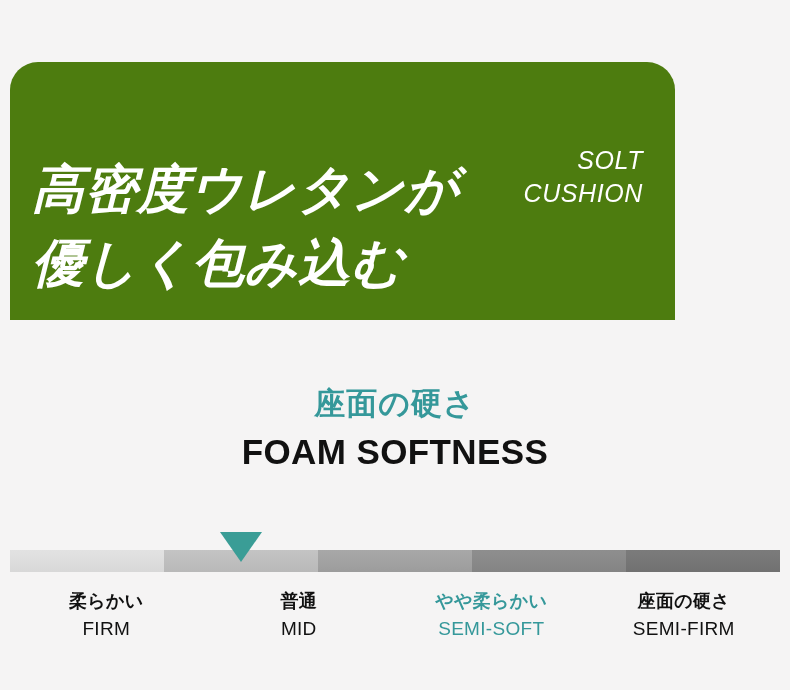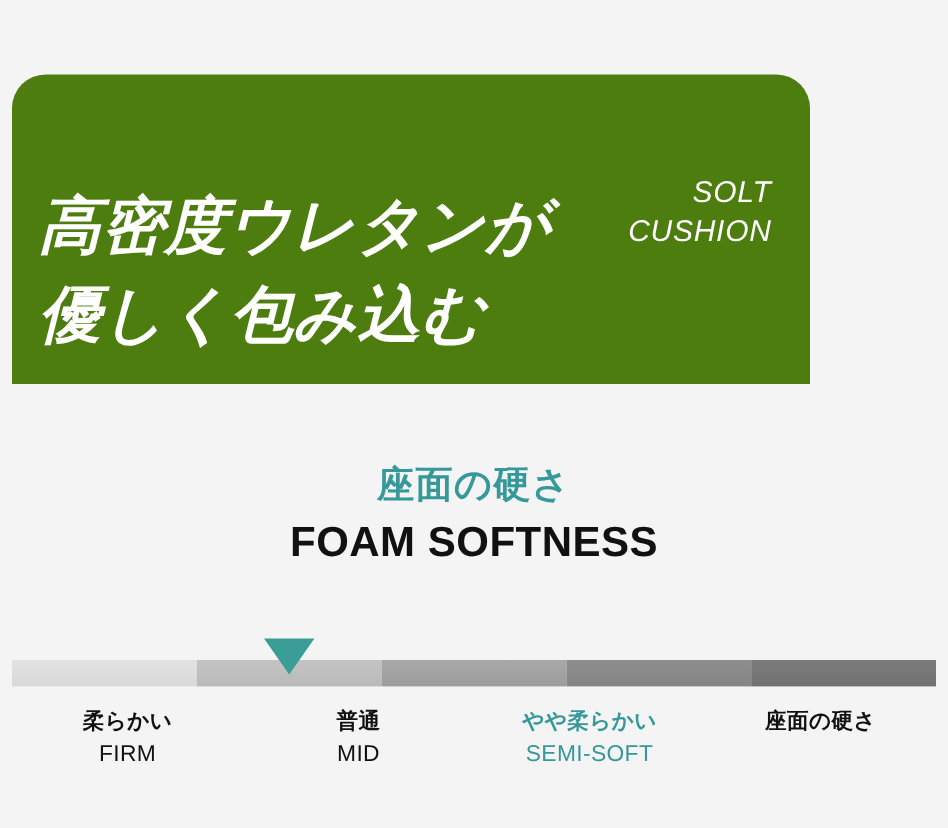--- a/index.html
+++ b/index.html
@@ -181,17 +181,18 @@
       <div class="label-cell">
         <div class="label-ja">普通</div>
         <div class="label-en">MID</div>
       </div>
       <div class="label-cell active">
         <div class="label-ja">やや柔らかい</div>
         <div class="label-en">SEMI-SOFT</div>
       </div>
       <div class="label-cell">
         <div class="label-ja">座面の硬さ</div>
+        <div class="label-en">SEMI-FIRM</div>
       </div>
     </div>
 
   </div>
 </section>
 
 </body></html>

